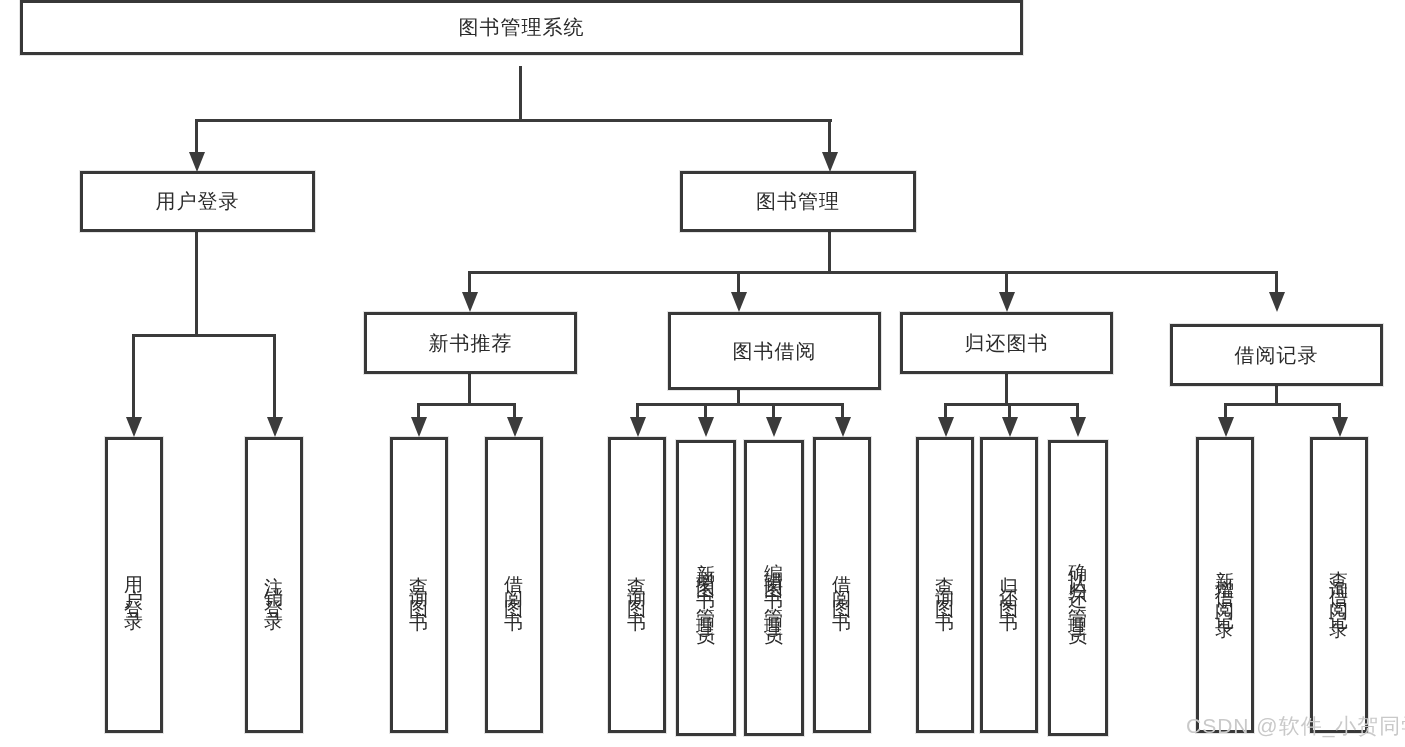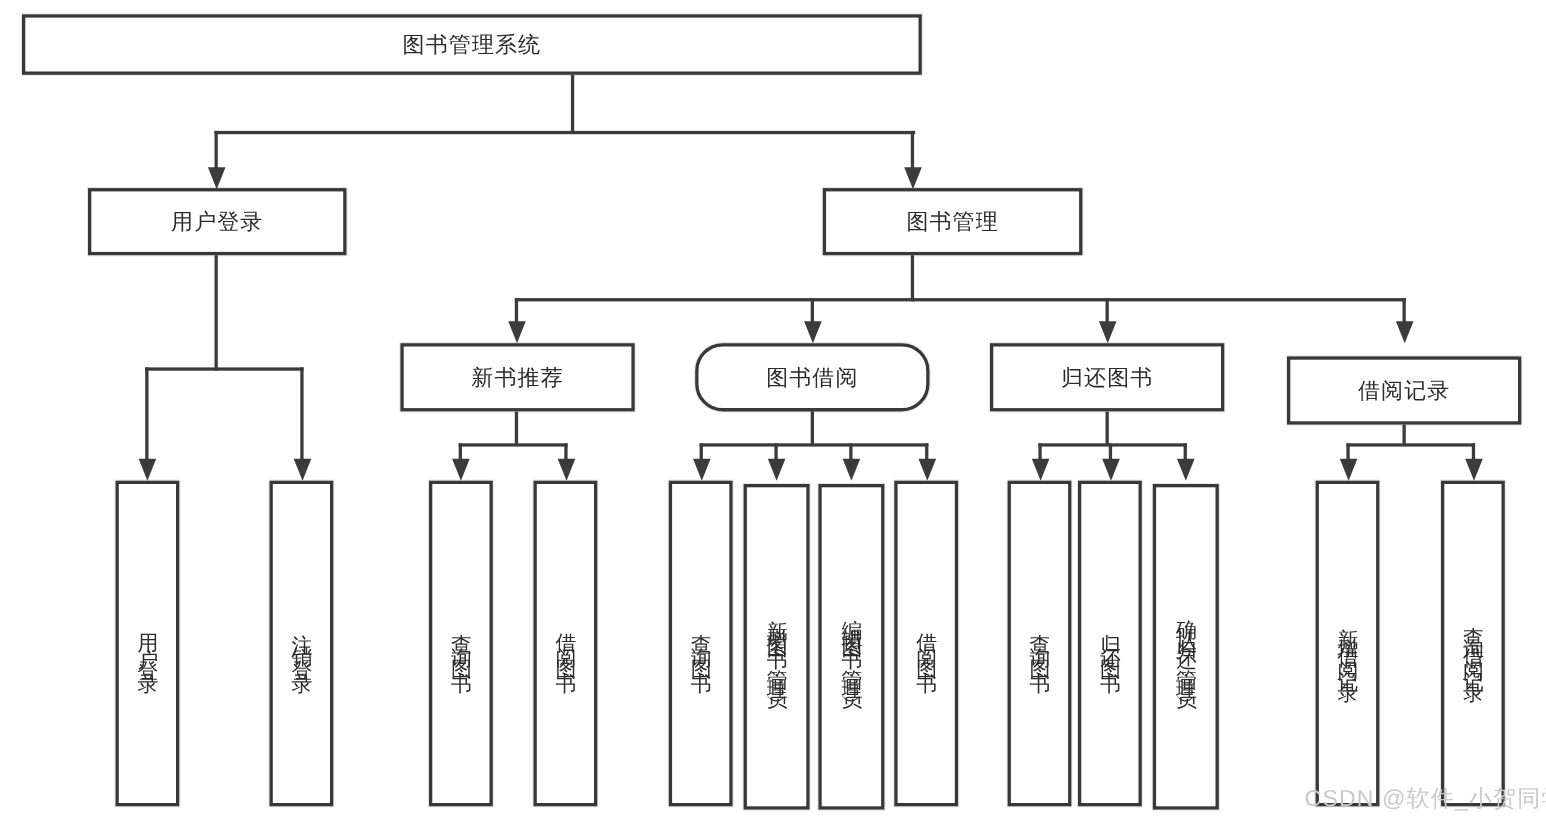--- a/index.html
+++ b/index.html
@@ -55,25 +55,25 @@
     left: 1186px;
     top: 712px;
     font-size: 21px;
     color: #c9c9c9;
     letter-spacing: 1px;
     white-space: nowrap;
     z-index: 3;
   }
 
   
-  .n-root            { left: 20px;   top: 13px;  width: 818px; height: 55px; }
+  .n-root            { left: 20px;   top: 0;  width: 1003px; height: 55px; }
   .n-user-login      { left: 80px;   top: 171px; width: 235px;  height: 61px; }
-  .n-book-mgmt       { left: 748px;  top: 171px; width: 236px;  height: 61px; }
+  .n-book-mgmt       { left: 680px;  top: 171px; width: 236px;  height: 61px; }
   .n-new-book-rec    { left: 364px;  top: 312px; width: 213px;  height: 62px; }
-  .n-book-borrow     { left: 632px;  top: 312px; width: 213px;  height: 62px; border-radius: 25px; }
+  .n-book-borrow     { left: 668px;  top: 312px; width: 213px;  height: 78px; }
   .n-current-borrow  { left: 900px;  top: 312px; width: 213px;  height: 62px; }
   .n-borrow-record   { left: 1170px; top: 324px; width: 213px;  height: 62px; }
 
   .n-leaf-user-login     { left: 105px;  top: 437px; width: 58px; height: 296px; }
   .n-leaf-logout         { left: 245px;  top: 437px; width: 58px; height: 296px; }
   .n-leaf-query-book-1   { left: 390px;  top: 437px; width: 58px; height: 296px; }
   .n-leaf-borrow-book-1  { left: 485px;  top: 437px; width: 58px; height: 296px; }
   .n-leaf-query-book-2   { left: 608px;  top: 437px; width: 58px; height: 296px; }
   .n-leaf-add-book       { left: 676px;  top: 440px; width: 60px; height: 296px; letter-spacing: 9px; }
   .n-leaf-edit-book      { left: 744px;  top: 440px; width: 60px; height: 296px; letter-spacing: 9px; }

